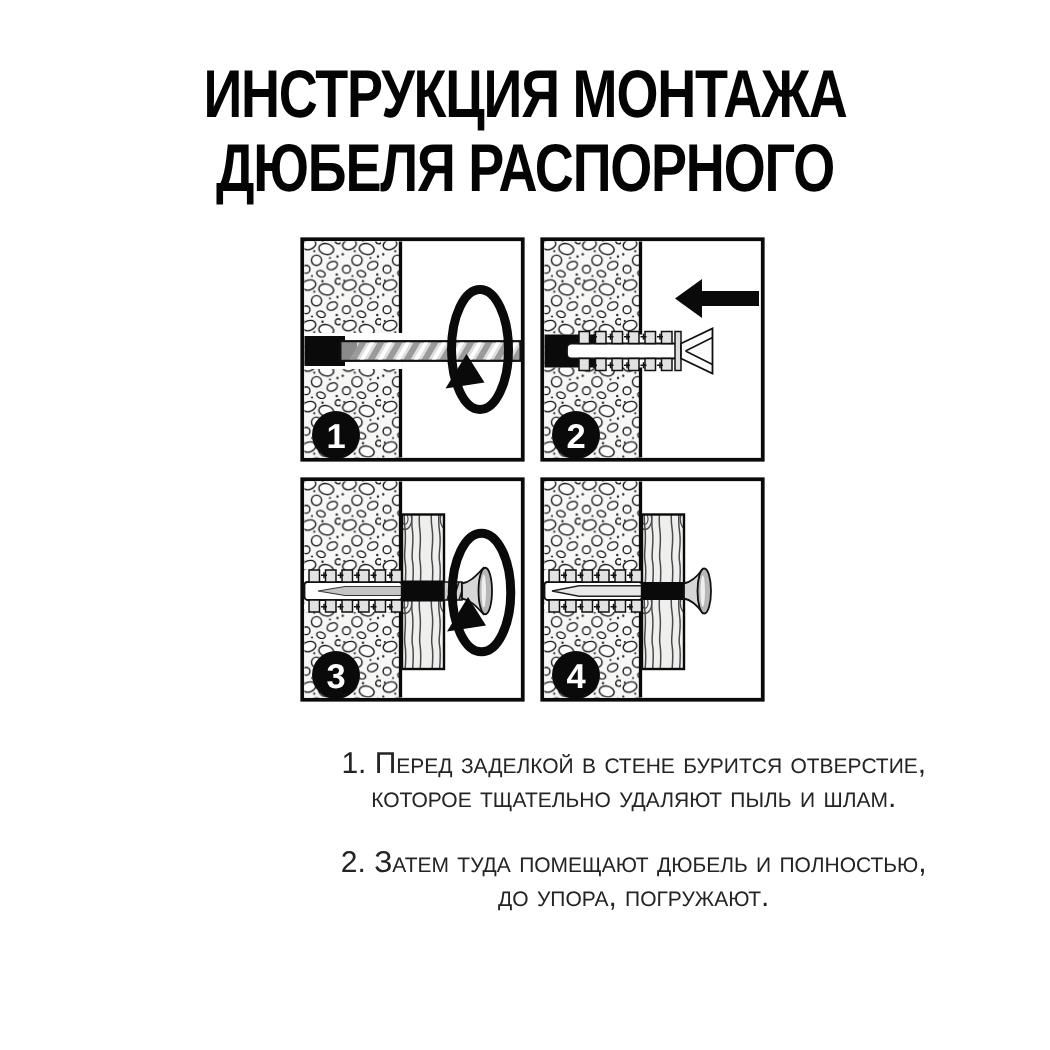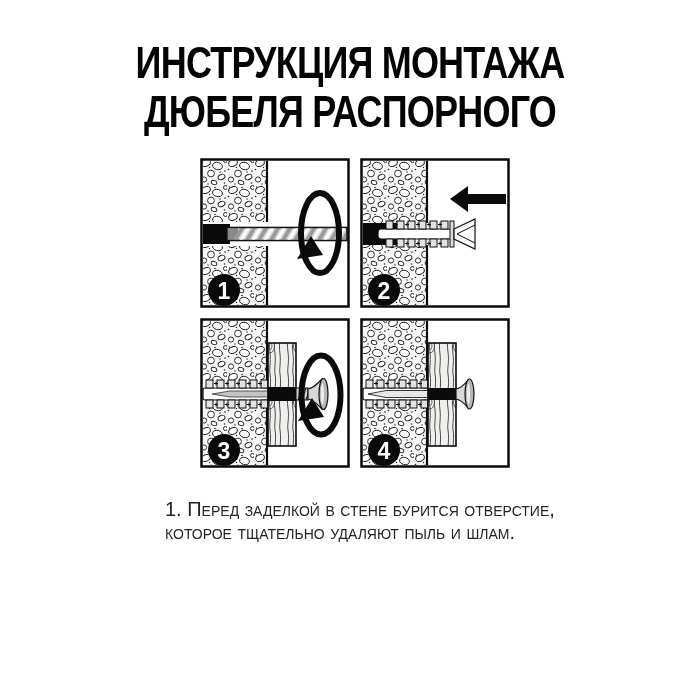--- a/index.html
+++ b/index.html
@@ -3,21 +3,21 @@
 <meta charset="utf-8">
 <style>
   html,body{margin:0;padding:0;background:#fff;}
   .canvas{position:relative;width:700px;height:700px;background:#ffffff;overflow:hidden;
           font-family:"Liberation Sans",sans-serif;}
   .title{position:absolute;top:38px;left:0;width:700px;text-align:center;
          font-weight:bold;font-size:45px;line-height:49px;color:#040404;
          letter-spacing:-1px;transform:scaleX(0.8);transform-origin:350px 0;}
   .title div{white-space:nowrap;}
   .diagram{position:absolute;left:200px;top:158px;width:310px;height:310px;}
-  .instructions{position:absolute;left:165px;top:498px;width:515px;color:#222222;}
+  .instructions{position:absolute;left:165px;top:498px;width:515px;color:#222222;text-align:center;}
   .instructions p{margin:0 0 20px 0;font-size:20px;line-height:23px;
                   font-variant:small-caps;white-space:pre-line;color:#242424;}
   svg text.badge{font-family:"Liberation Sans",sans-serif;font-weight:bold;
                  font-size:23px;fill:#ffffff;text-anchor:middle;}
 </style>
 </head>
 <body>
 
 <div class="canvas">
 
@@ -200,15 +200,17 @@
       </g>
       <circle cx="24" cy="132" r="16" fill="#0a0a0a"></circle>
       <text class="badge" x="24" y="140.5">4</text>
     </g>
   </svg>
   </div>
 
   <div class="instructions">
     <p>1. Перед заделкой в стене бурится отверстие,
 которое тщательно удаляют пыль и шлам.</p>
+    <p>2. Затем туда помещают дюбель и полностью,
+до упора, погружают.</p>
   </div>
 
 </div>
 
 </body></html>

